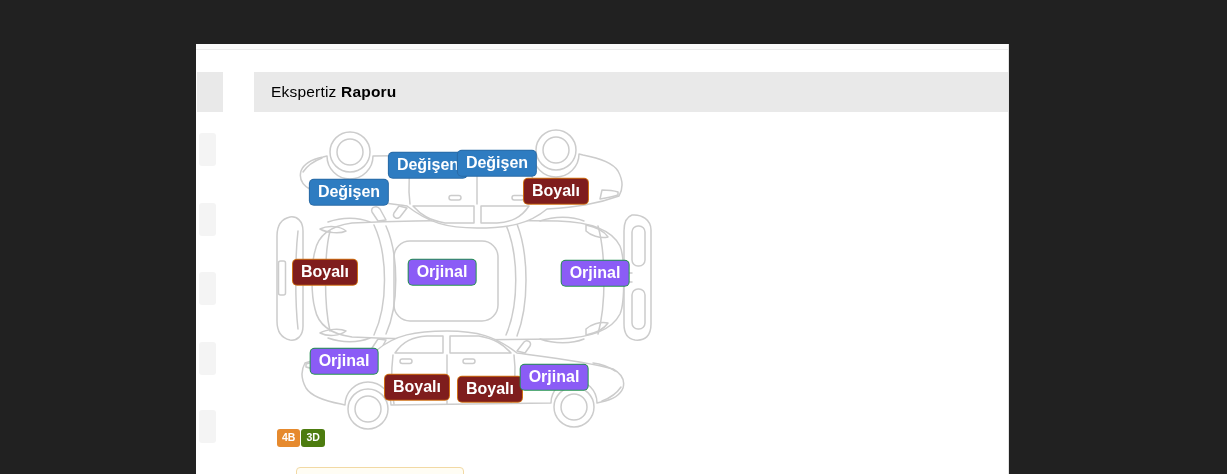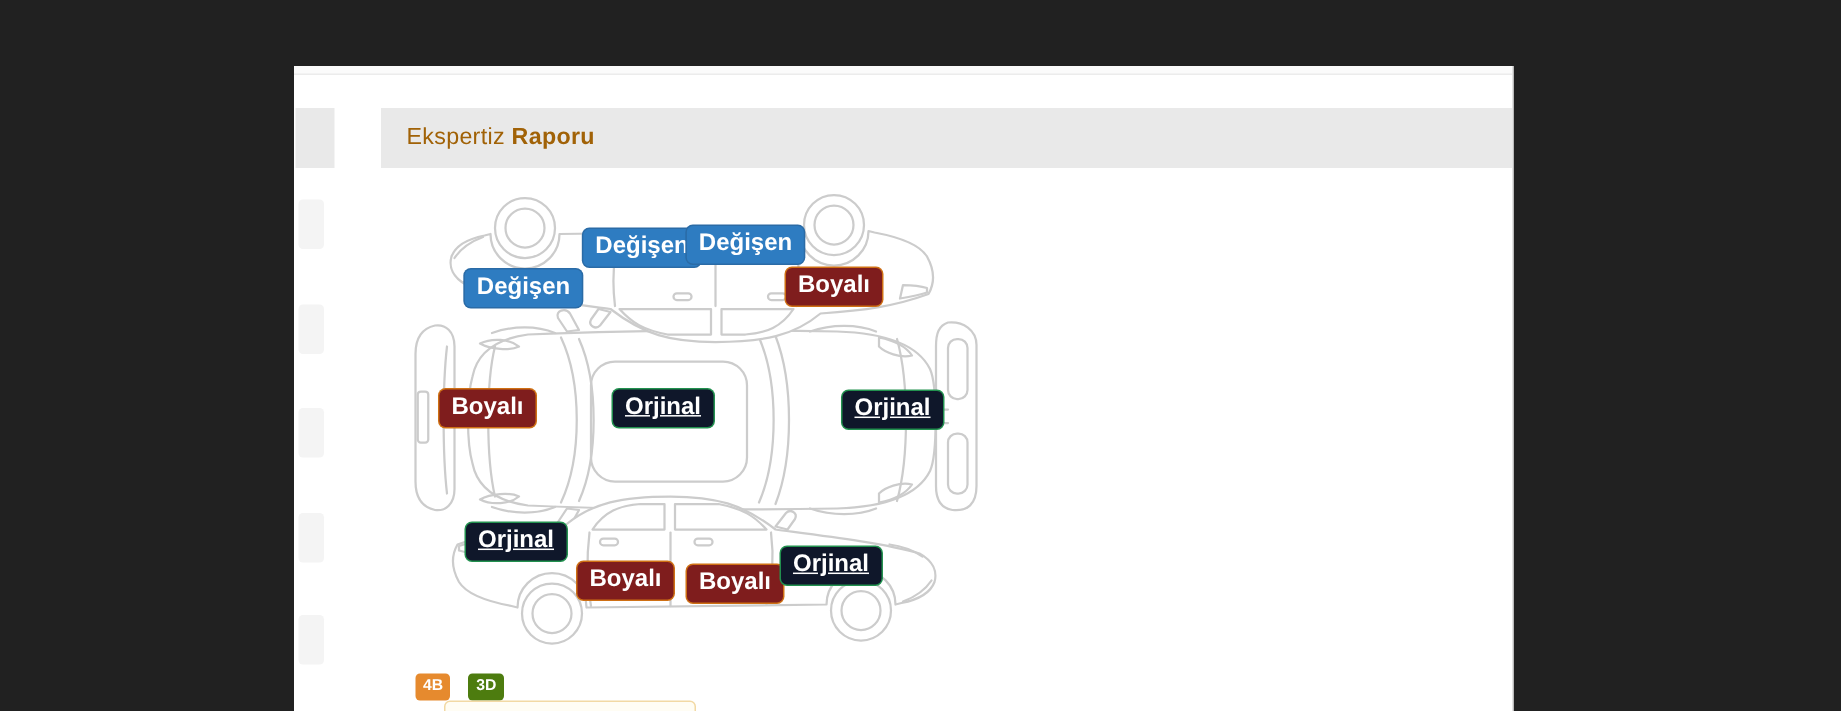--- a/index.html
+++ b/index.html
@@ -22,38 +22,38 @@
     position:absolute;left:1px;top:28px;width:26px;height:40px;background:#e9e9e9;
   }
   .skeleton-row{
     position:absolute;left:3px;width:17px;height:33px;border-radius:3px;background:#f4f4f4;
   }
   .sk1{top:89px}.sk2{top:159px}.sk3{top:228px}.sk4{top:298px}.sk5{top:366px}
   
   .report-header{
     position:absolute;left:58px;top:28px;right:0;height:40px;background:#e9e9e9;
     line-height:40px;padding-left:17px;box-sizing:border-box;
-    font-size:15.5px;color:#a16207;letter-spacing:.2px;
+    font-size:15.5px;color:#000000;letter-spacing:.2px;
   }
   .report-header .bold{font-weight:bold;}
   
   .diagram{
     position:absolute;left:74px;top:81px;width:392px;height:306px;
   }
   .diagram svg{position:absolute;left:0;top:0;}
   .badge{
     position:absolute;transform:translate(-50%,-50%);
     color:#fff;font-weight:bold;font-size:16px;line-height:1.1;
     padding:3px 8px 4px 8px;border-radius:4px;white-space:nowrap;
   }
   .badge.degisen{background:#2e7cc1;box-shadow:0 0 0 1px #2a6ba6;}
   .badge.boyali {background:#7f1d1d;box-shadow:0 0 0 1px #cf7014;}
-  .badge.orjinal{background:#0f172a;box-shadow:0 0 0 1px #22914f;text-decoration:underline;}
+  .badge.orjinal{background:#8b5cf6;box-shadow:0 0 0 1px #22914f;}
   
-  .view-toggles{position:absolute;left:81px;top:405px;display:flex;gap:12px;}
+  .view-toggles{position:absolute;left:81px;top:385px;display:flex;gap:1px;}
   .toggle{
     color:#fff;font-weight:bold;font-size:10.5px;line-height:1;
     padding:3px 5px 4px 5px;border-radius:3px;cursor:pointer;
   }
   .toggle.t4b{background:#e68a2e;}
   .toggle.t3d{background:#4d7c0f;}
   
   .warning-box{
     position:absolute;left:100px;top:423px;width:166px;height:40px;
     border:1px solid #f2d9a4;border-radius:4px;background:#fffdf4;

